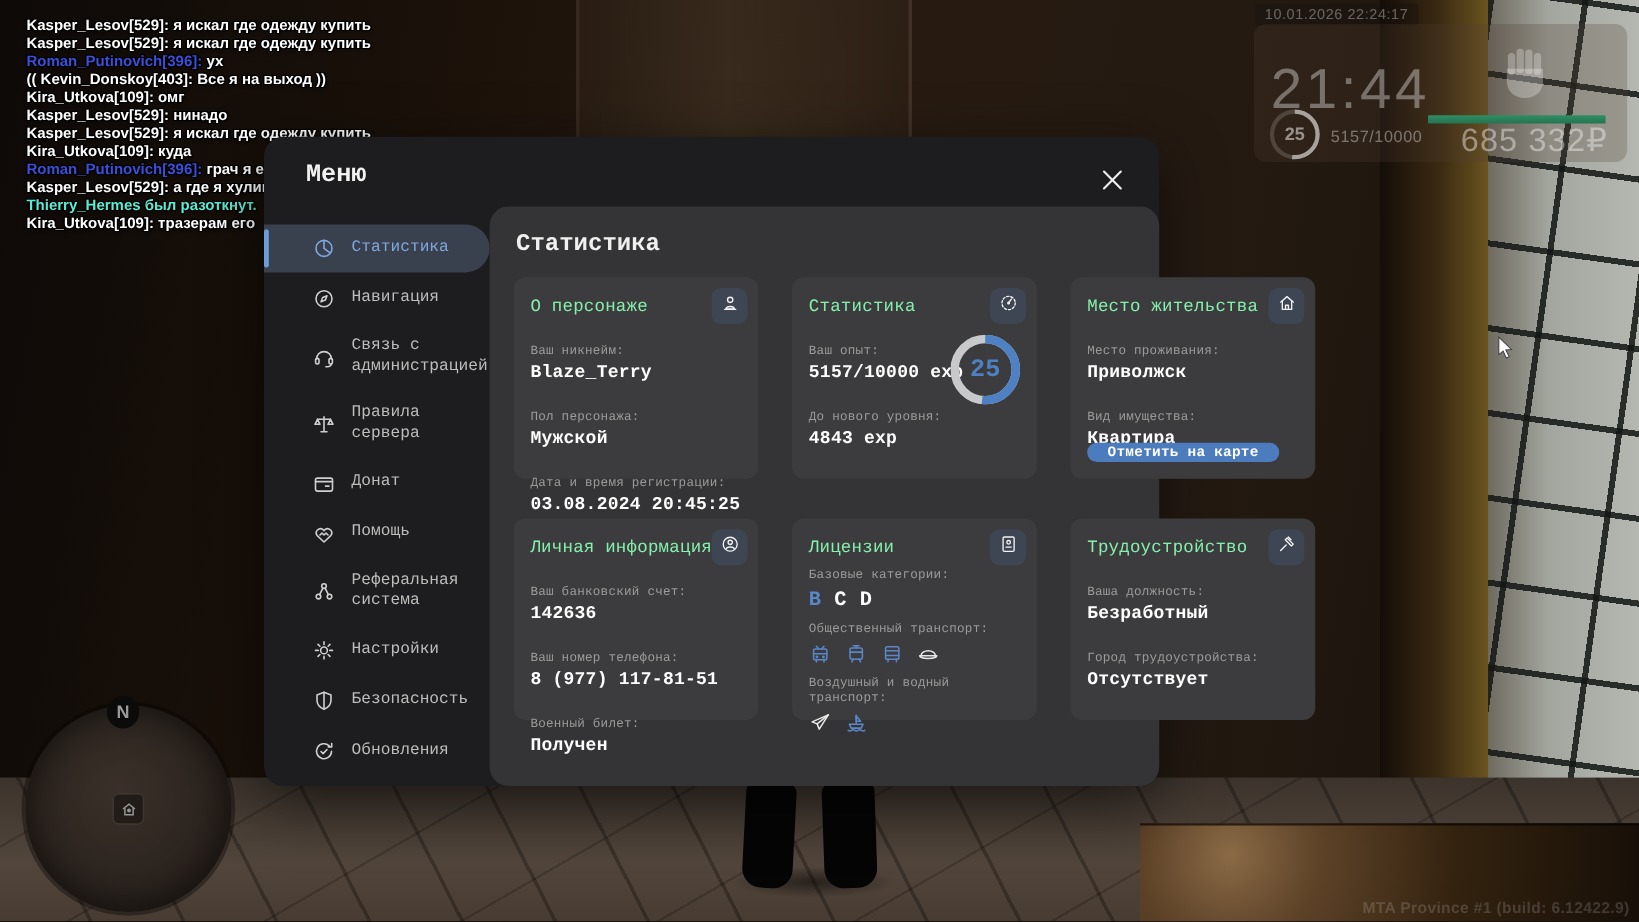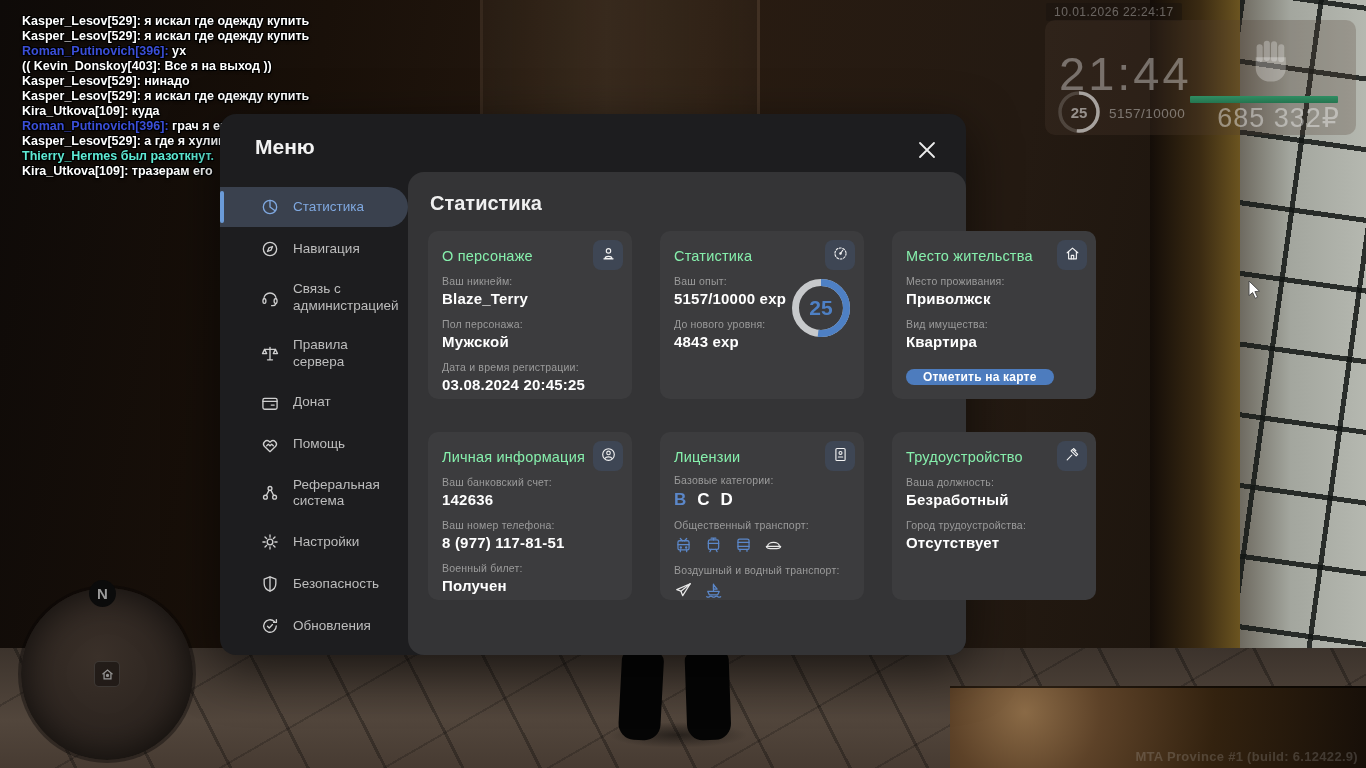--- a/index.html
+++ b/index.html
@@ -52,21 +52,21 @@
   .hud-level { position:absolute; left:12px; top:70px; width:44px; height:44px; }
   .hud-level .lvl-num { position:absolute; inset:0; display:flex; align-items:center; justify-content:center;
     font-size:15px; font-weight:bold; color:rgba(255,255,255,.5); }
   .hud-xp { position:absolute; left:64px; top:86px; font-size:13.5px; color:rgba(255,255,255,.38); letter-spacing:.5px; }
   .money-bar { position:absolute; left:145px; top:76px; width:148px; height:7px; border-radius:1px;
     background:linear-gradient(#2f8e63,#25744f); }
   .money { position:absolute; right:16px; top:82px; font-size:27px; color:rgba(240,240,240,.46); letter-spacing:1px; }
 
   
   .menu { position:absolute; left:220px; top:114px; width:746px; height:541px;
-    background:#1d1d1f; border-radius:16px; box-shadow:0 14px 50px rgba(0,0,0,.55); }
+    background:#1d1d1f; border-radius:16px; box-shadow:0 14px 50px rgba(0,0,0,.55);font-family:Liberation Mono, monospace; }
   .menu-title { position:absolute; left:35px; top:21px; font-size:21px; font-weight:bold; color:#f2f2f2; }
   .menu-close { position:absolute; right:26px; top:24px; width:26px; height:26px; background:none; border:none;
     color:#ececec; cursor:pointer; }
   .menu-close svg { width:20px; height:20px; }
 
   .sidebar { position:absolute; left:0; top:60px; width:188px; bottom:8px; display:flex; flex-direction:column;
     gap:2px; padding-top:13px; }
   .side-item { position:relative; display:flex; align-items:center; gap:13px; padding:10px 10px 10px 40px;
     color:#bdbdbd; font-size:13.5px; line-height:1.25; cursor:pointer; min-height:40px; }
   .side-item .s-icon { flex:0 0 20px; width:20px; height:20px; color:#cfcfcf; }
@@ -79,21 +79,21 @@
   .content { position:absolute; left:188px; top:58px; right:0; bottom:0; background:#343436;
     border-radius:16px; padding:18px 48px 20px 20px; }
   .content-title { font-size:20px; font-weight:bold; color:#f0f0f0; margin:2px 0 16px 2px; }
   .cards { display:grid; grid-template-columns:repeat(3,204px); gap:33px 28px; }
 
   .card { position:relative; width:204px; height:168px; background:#3c3c3e; border-radius:10px; padding:13px 14px; }
   .card-title { font-size:14.5px; color:#86efac; padding-top:4px; letter-spacing:.2px; }
   .card-chip { position:absolute; top:9px; right:9px; width:30px; height:30px; border-radius:8px;
     background:#3e4654; display:flex; align-items:center; justify-content:center; color:#f2f2f2; }
   .card-chip svg { width:17px; height:17px; }
-  .field { margin-top:11px; }
+  .field { margin-top:23px; }
   .f-label { font-size:10.5px; color:#9b9b9b; letter-spacing:.2px; }
   .f-value { font-size:15px; font-weight:bold; color:#ffffff; margin-top:3px; letter-spacing:.2px; }
 
   .ring-wrap { position:absolute; right:14px; top:48px; width:58px; height:58px; }
   .ring-wrap .lvl-num { position:absolute; inset:0; display:flex; align-items:center; justify-content:center;
     font-size:21px; font-weight:bold; color:#4e80c4; }
 
   .map-btn { position:absolute; left:14px; bottom:14px; background:#4d7cbe; color:#fff; border:none;
     border-radius:16px; padding:1px 17px; font-size:12px; font-weight:bold; cursor:pointer;
     font-family:inherit; letter-spacing:.2px; }
@@ -138,20 +138,21 @@
   <div class="bg-table"></div>
   <div class="leg-shadow"></div>
   <div class="leg leg-left"></div>
   <div class="leg leg-right"></div>
 
   <div class="chat" id="chat">
       <div class="chat-line"><span class="c-white">Kasper_Lesov[529]: я искал где одежду купить</span></div>
       <div class="chat-line"><span class="c-white">Kasper_Lesov[529]: я искал где одежду купить</span></div>
       <div class="chat-line"><span class="c-blue">Roman_Putinovich[396]:</span><span class="c-white"> ух</span></div>
       <div class="chat-line"><span class="c-white">(( Kevin_Donskoy[403]: Все я на выход ))</span></div>
+      <div class="chat-line"><span class="c-white">Kira_Utkova[109]: омг</span></div>
       <div class="chat-line"><span class="c-white">Kasper_Lesov[529]: нинадо</span></div>
       <div class="chat-line"><span class="c-white">Kasper_Lesov[529]: я искал где одежду купить</span></div>
       <div class="chat-line"><span class="c-white">Kira_Utkova[109]: куда</span></div>
       <div class="chat-line"><span class="c-blue">Roman_Putinovich[396]:</span><span class="c-white"> грач я еще не могу брать?</span></div>
       <div class="chat-line"><span class="c-white">Kasper_Lesov[529]: а где я хулиганил</span></div>
       <div class="chat-line"><span class="c-green">Thierry_Hermes был разоткнут.</span></div>
       <div class="chat-line"><span class="c-white">Kira_Utkova[109]: тразерам его</span></div>
     </div>
 
   <div class="hud-date">10.01.2026 22:24:17</div>

